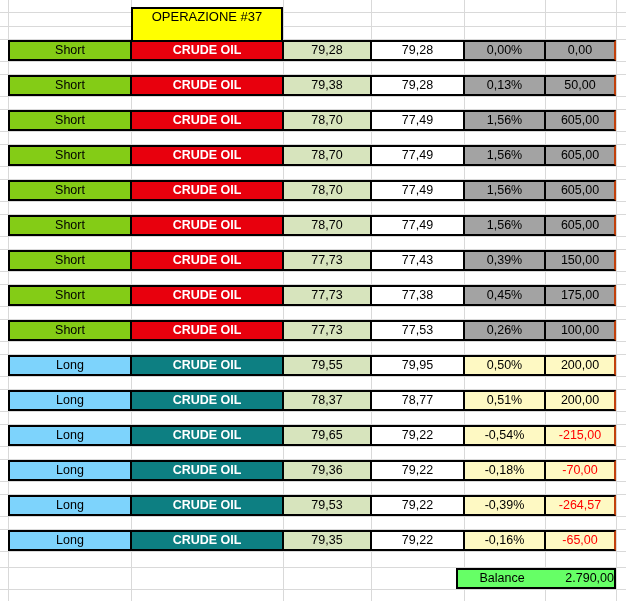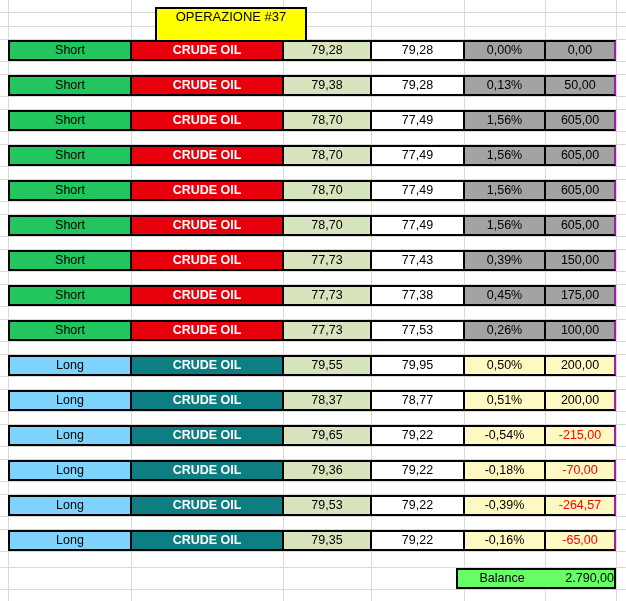--- a/index.html
+++ b/index.html
@@ -44,21 +44,20 @@
     top: 7px;
     width: 152px;
     height: 36px;
     background: #ffff00;
     border: 2px solid #000000;
     box-sizing: border-box;
     text-align: center;
     font-size: 13px;
     line-height: 15px;
     color: #000000;
-    margin-left: 24px;
   }
 
   
   .row {
     position: absolute;
     left: 8px;
     height: 21px;
     display: flex;
     box-sizing: border-box;
   }
@@ -74,24 +73,24 @@
     text-align: center;
     color: #000000;
     overflow: hidden;
     white-space: nowrap;
   }
   .c-side   { width: 123px; border-left: 2px solid #000000; }
   .c-symbol { width: 152px; font-weight: bold; color: #ffffff; }
   .c-entry  { width: 88px;  }
   .c-exit   { width: 93px;  background: #ffffff; }
   .c-pct    { width: 81px;  }
-  .c-pl     { width: 71px;  border-right: 2px solid #a21caf; }
-
-  
-  .side-short  { background: #22c55e; }
+  .c-pl     { width: 71px;  border-right: 2px solid #c2410c; }
+
+  
+  .side-short  { background: #84cc16; }
   .side-long   { background: #7dd3fc; }
 
   
   .sym-short   { background: #e8000d; }
   .sym-long    { background: #0d7f82; }
 
   
   .tint-short  { background: #a3a3a3; }
   .tint-long   { background: #fef9c3; }
   .entry-tint  { background: #d7e4bd; }

